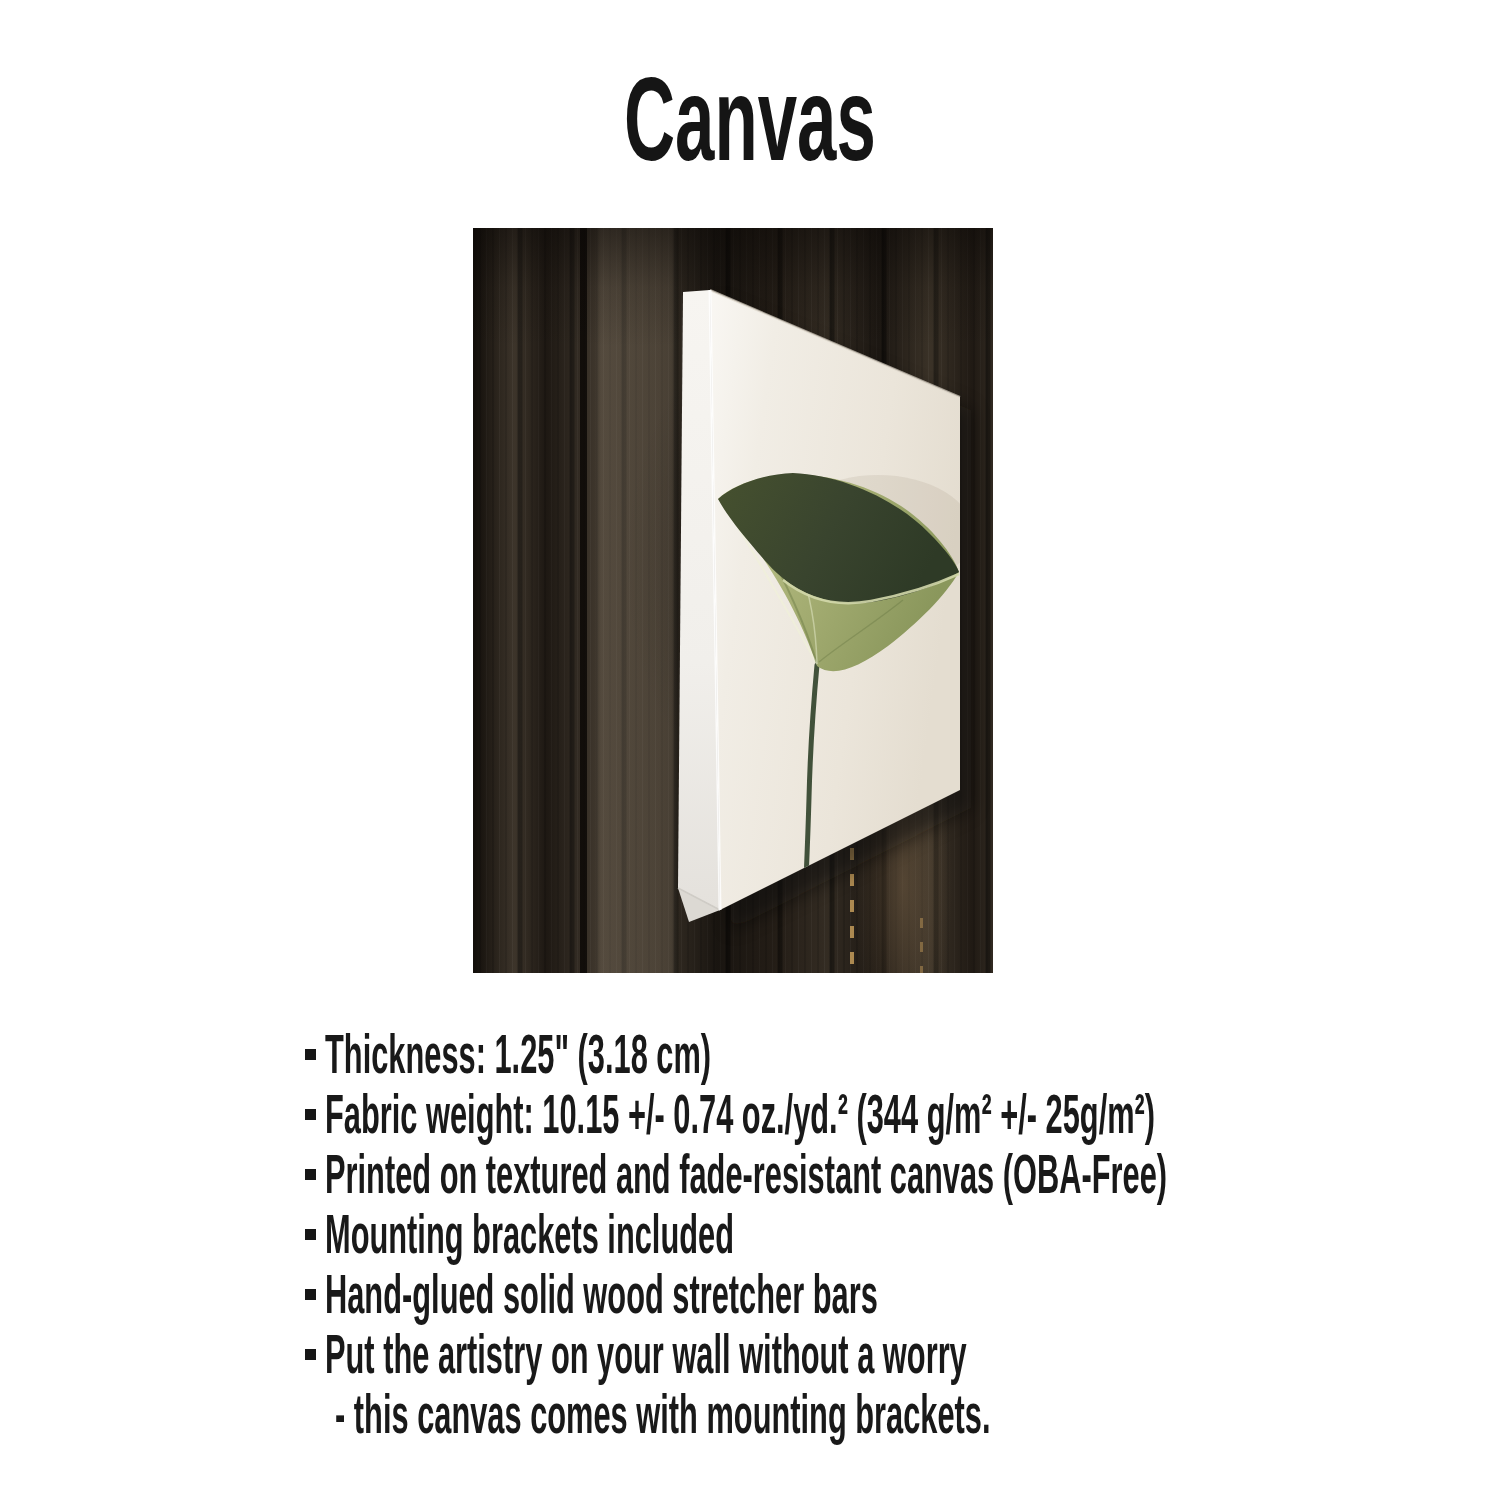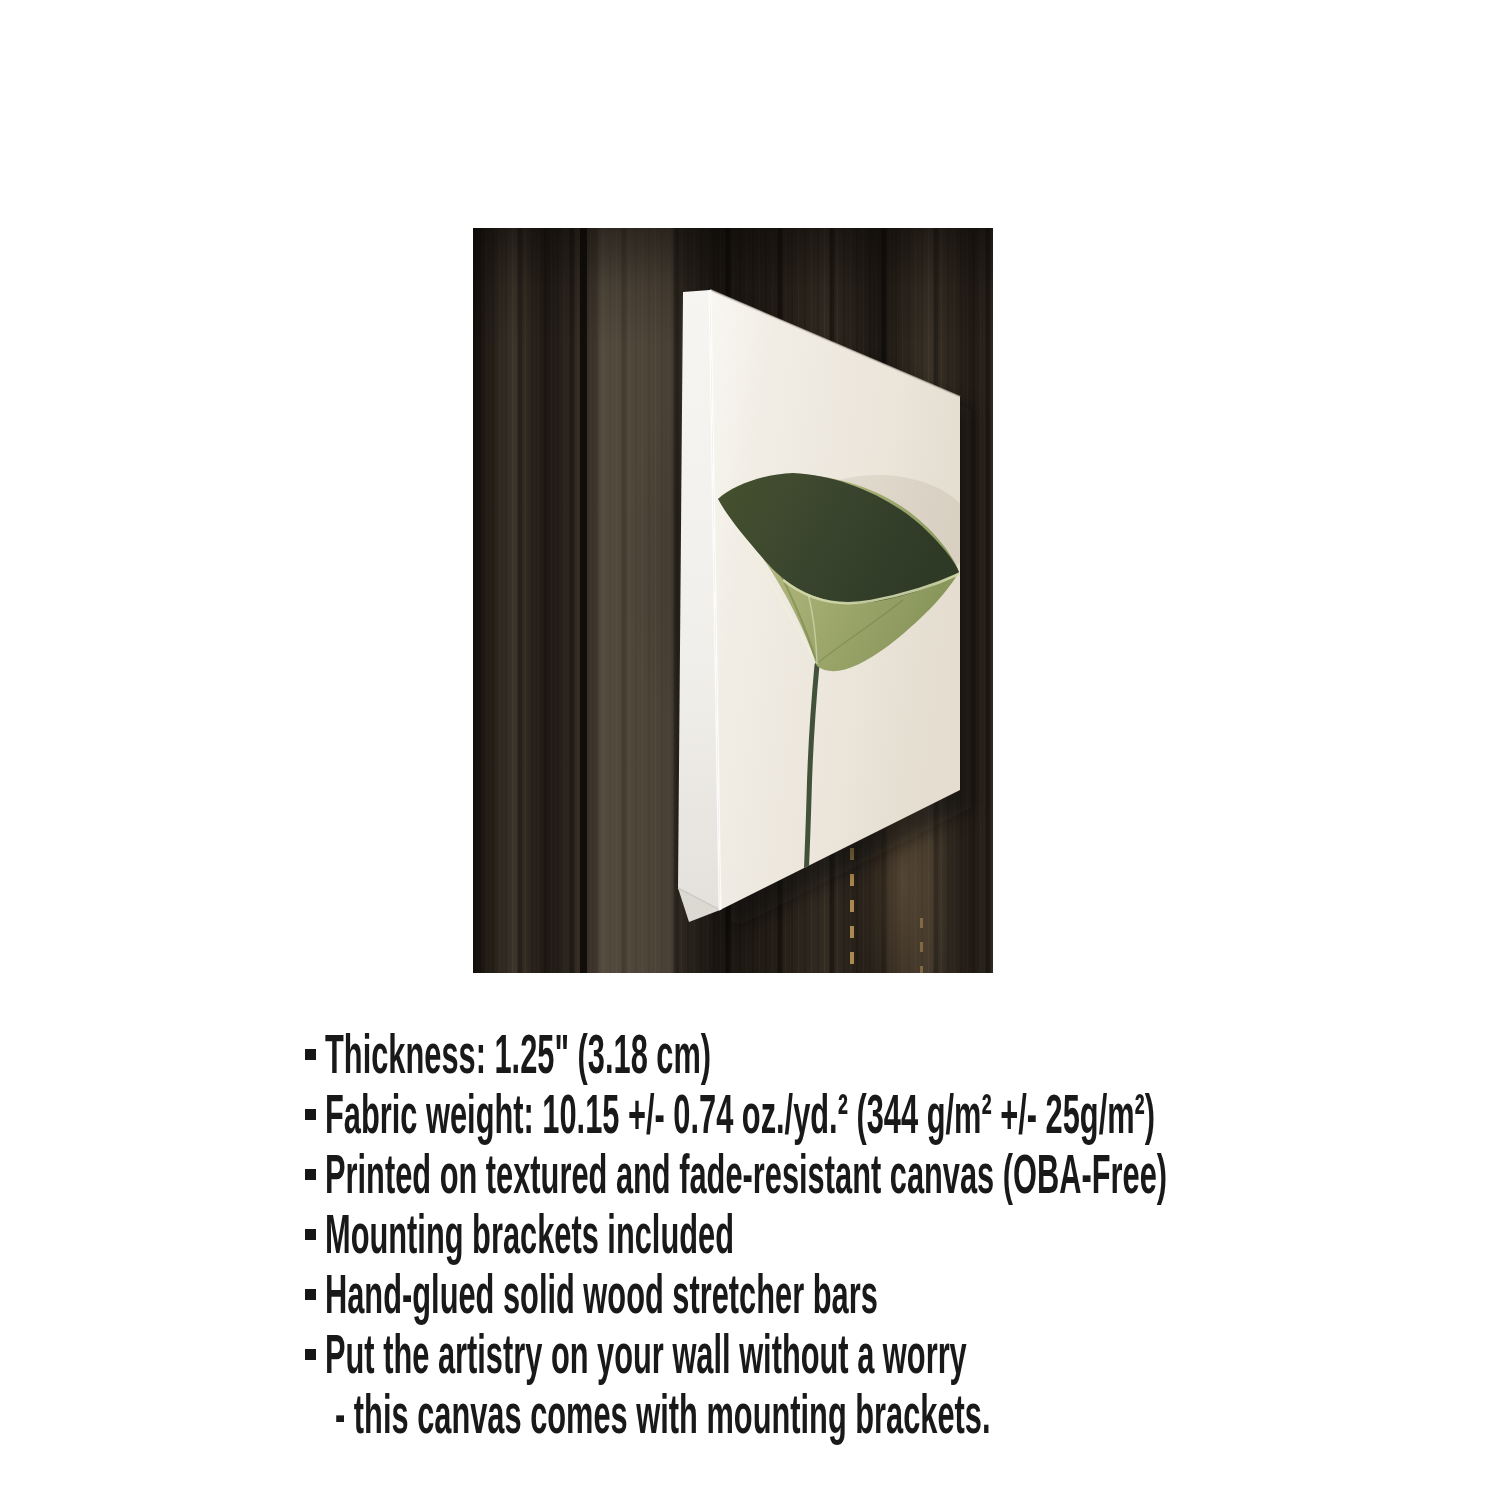--- a/index.html
+++ b/index.html
@@ -57,20 +57,23 @@
   .spec { position:relative; height:60px; line-height:60px; padding-left:20px; white-space:nowrap; }
   .bullet { position:absolute; left:0; top:25px; width:11px; height:11px; background:#161616; }
   .spec .cond { display:inline-block; transform:scaleX(0.55); transform-origin:0 50%; white-space:nowrap; }
   .cont { padding-left:30px; }
 </style>
 </head>
 <body>
 
 <div class="page">
 
+  <h1 class="title">
+    <span class="cond">Canvas</span>
+  </h1>
 
   <div class="photo">
     <div class="streak s1"></div>
     <div class="streak s2"></div>
     <svg width="520" height="745" viewBox="0 0 520 745">
       <defs>
         <linearGradient id="faceGrad" x1="0" y1="0" x2="1" y2="0.35">
           <stop offset="0" stop-color="#f9f7f3"></stop>
           <stop offset="0.25" stop-color="#f1ede5"></stop>
           <stop offset="0.7" stop-color="#ebe5da"></stop>

